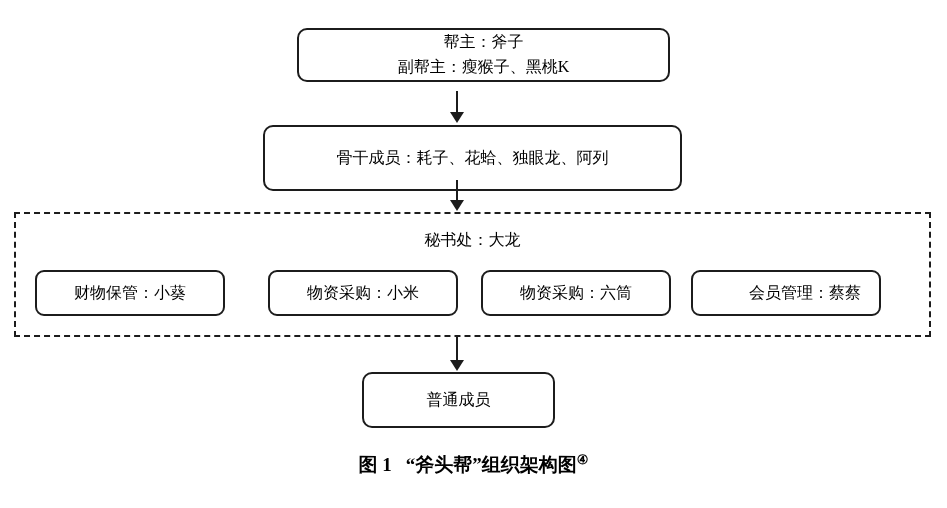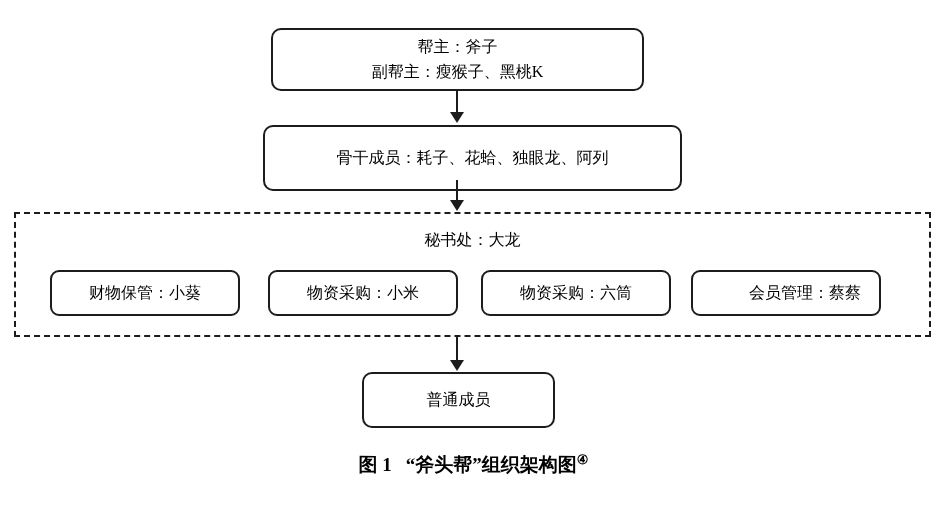--- a/index.html
+++ b/index.html
@@ -23,21 +23,21 @@
     border-radius: 10px;
     background: #ffffff;
     display: flex;
     flex-direction: column;
     align-items: center;
     justify-content: center;
     font-size: 16px;
     line-height: 1.55;
     text-align: center;
   }
-  .box-top    { left: 271px; top: 28px;  width: 373px; height: 63px; }
+  .box-top    { left: 297px; top: 28px;  width: 373px; height: 54px; }
   .box-core   { left: 263px; top: 125px; width: 419px; height: 66px; }
   .box-bottom { left: 362px; top: 372px; width: 193px; height: 56px; }
 
   .dashed-container {
     position: absolute;
     left: 14px; top: 212px;
     width: 917px; height: 125px;
     box-sizing: border-box;
     border: 2px dashed #1c1c1c;
     background: #ffffff;
@@ -49,21 +49,21 @@
     text-align: center;
     font-size: 16px;
   }
   .dept-box {
     top: 56px;
     height: 46px;
     width: 190px;
     border-radius: 9px;
     font-size: 16px;
   }
-  .dept-0 { left: 34px; }
+  .dept-0 { left: 19px; }
   .dept-1 { left: 252px; }
   .dept-2 { left: 465px; }
   .dept-3 { left: 675px; padding-left: 38px; }
 
   .arrow {
     position: absolute;
     width: 14px;
     display: flex;
     flex-direction: column;
     align-items: center;

